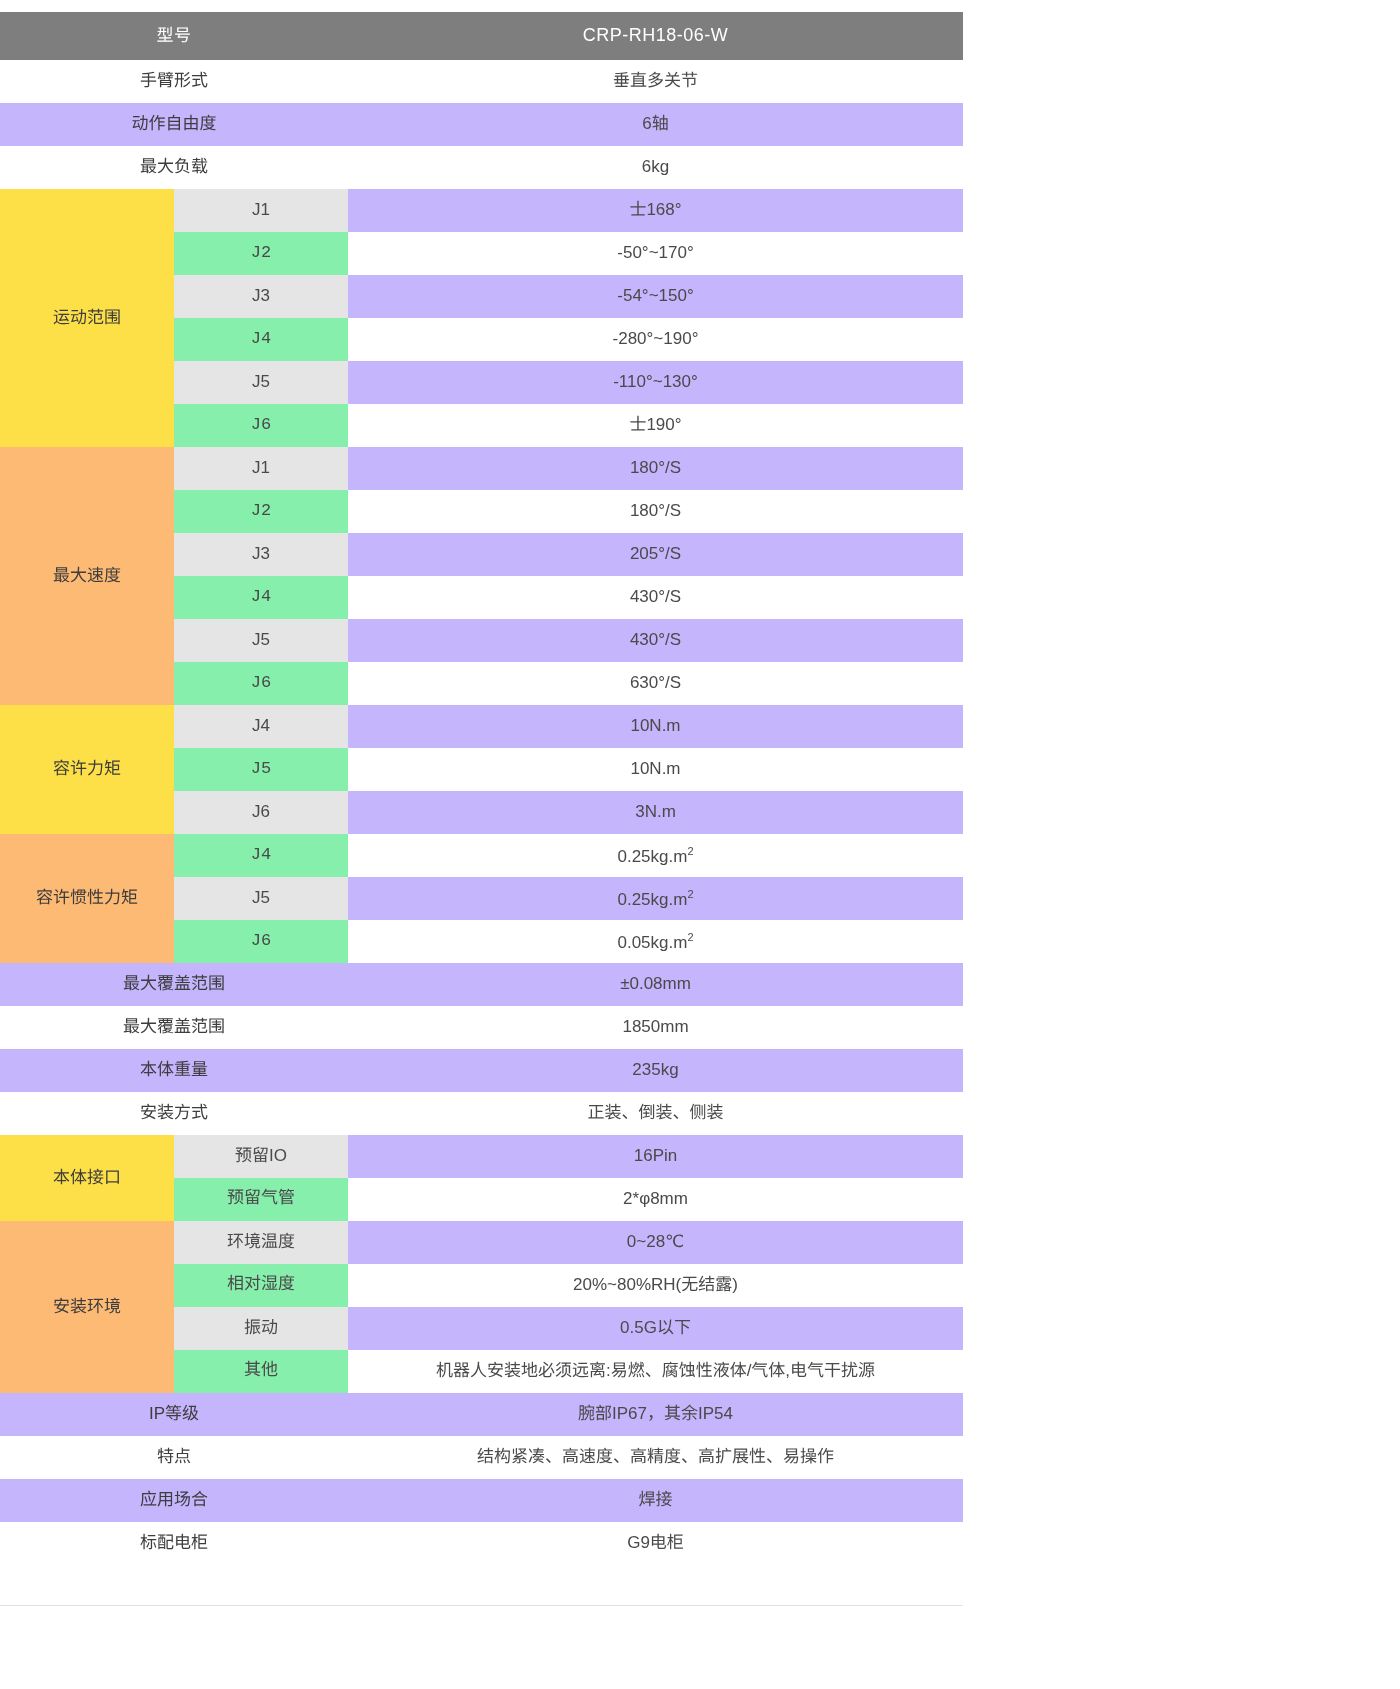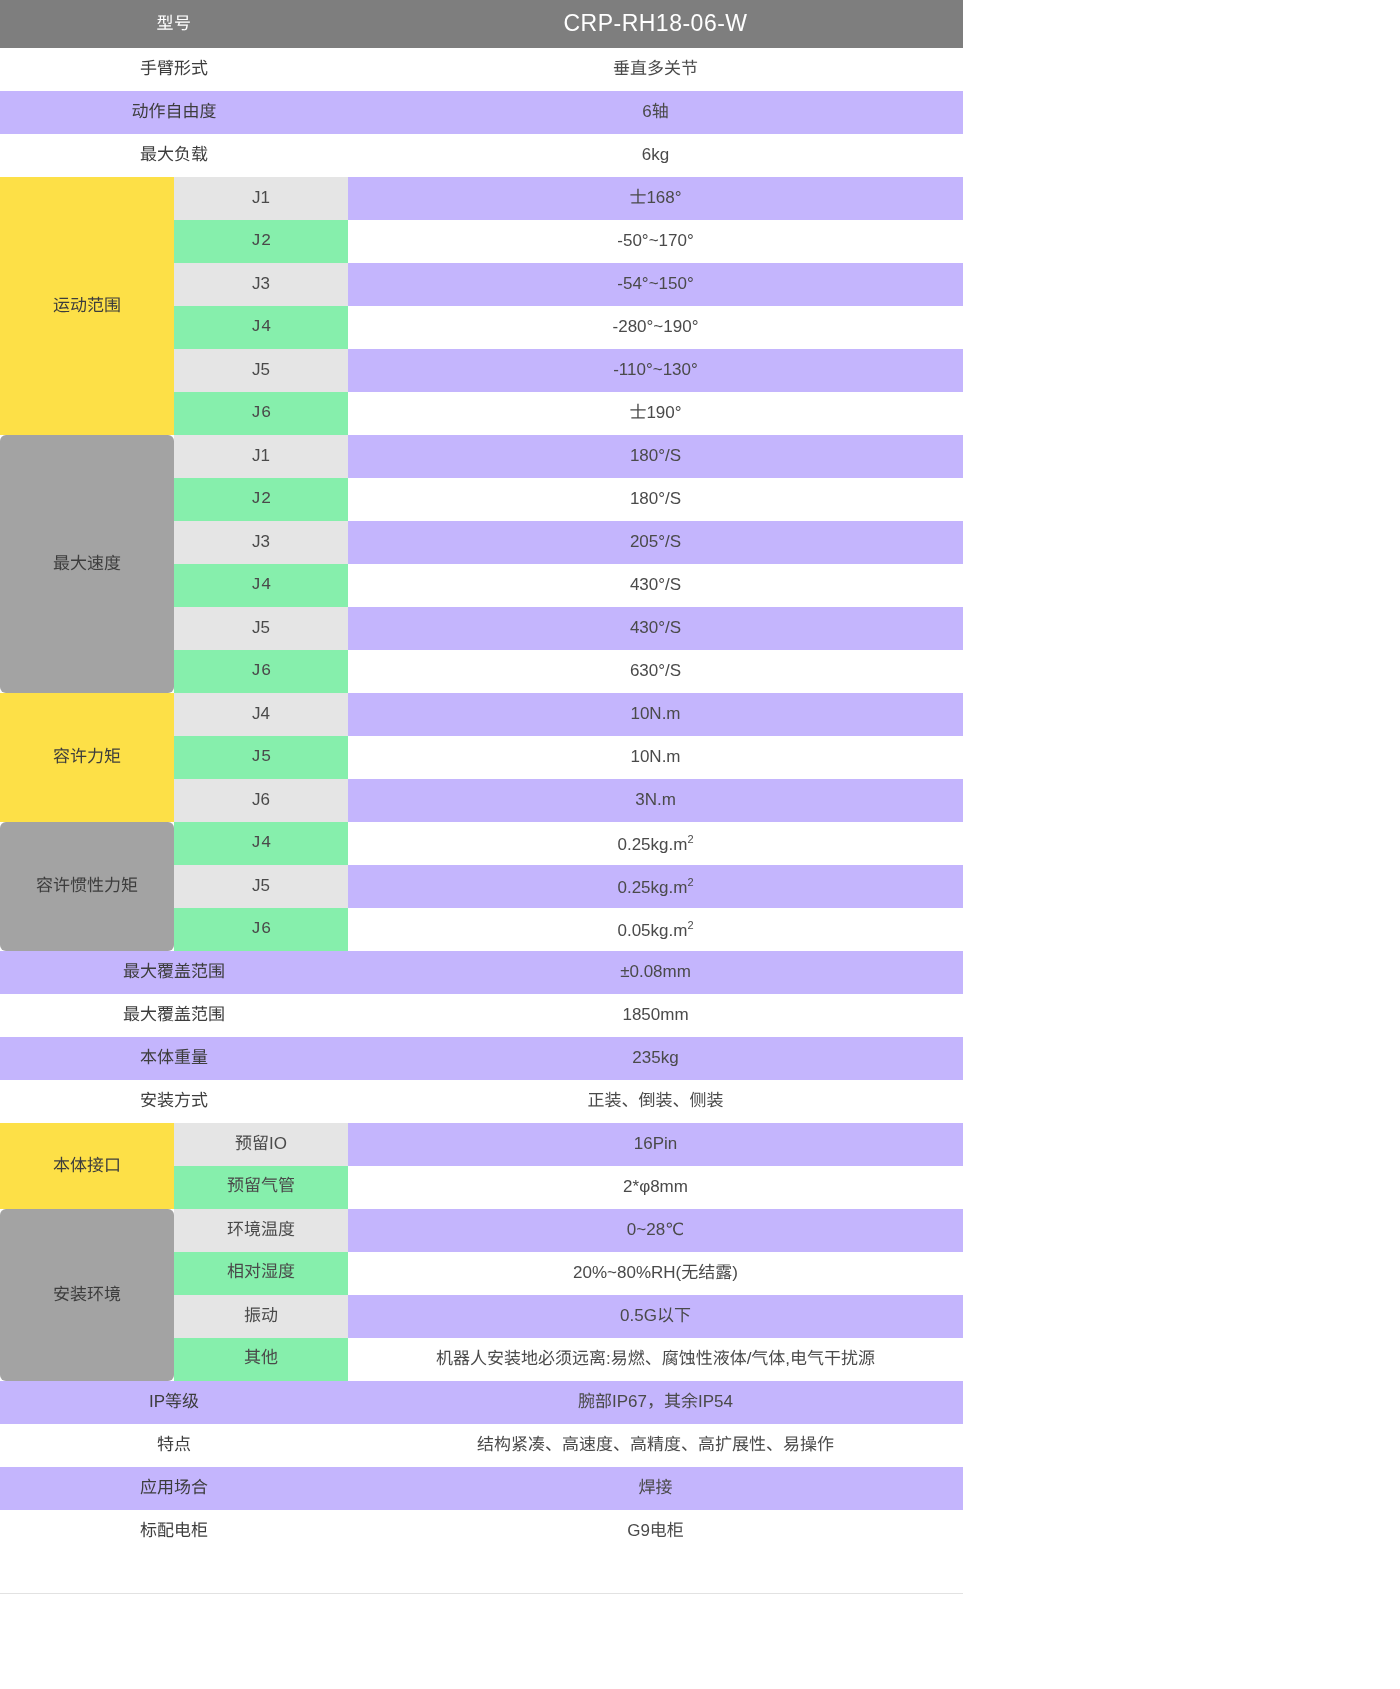--- a/index.html
+++ b/index.html
@@ -9,21 +9,21 @@
   }
   body {
     width: 1400px;
     font-family: "Liberation Sans", "DejaVu Sans", sans-serif;
     color: #3c3c3c;
     -webkit-font-smoothing: antialiased;
   }
   .sheet {
     width: 1400px;
     box-sizing: border-box;
-    padding: 0 0 0 0;
+    padding: 12px 0 0 0;
   }
   table.spec {
     border-collapse: collapse;
     width: 963px;
     margin: 0 0 0 0;
     table-layout: fixed;
   }
   table.spec td {
     padding: 0;
     margin: 0;
@@ -42,29 +42,29 @@
   
   .hdr td {
     background: #7e7e7e;
     color: #ffffff;
     font-size: 22px;
     font-weight: bold;
     height: 48px;
     letter-spacing: 0.5px;
   }
   .hdr td.model-name {
-    font-size: 23px;
+    font-size: 18px;
     margin-top: 17px;
   }
 
   
   .shade-light { background: #c4b5fd; }
   .shade-white { background: #ffffff; }
   .grp-dark    { background: #fde047; }
-  .grp-light   { background: #a3a3a3; border-radius: 6px; }
+  .grp-light   { background: #fdba74; }
   .sub-dark    { background: #e5e5e5; }
   .sub-light   { background: #86efac; font-family: Liberation Mono, monospace; }
 
   .row-h { height: 43px; }
   .label-cell {
     font-size: 19px;
     font-weight: bold;
     color: #3d3d3d;
   }
   .group-cell {

